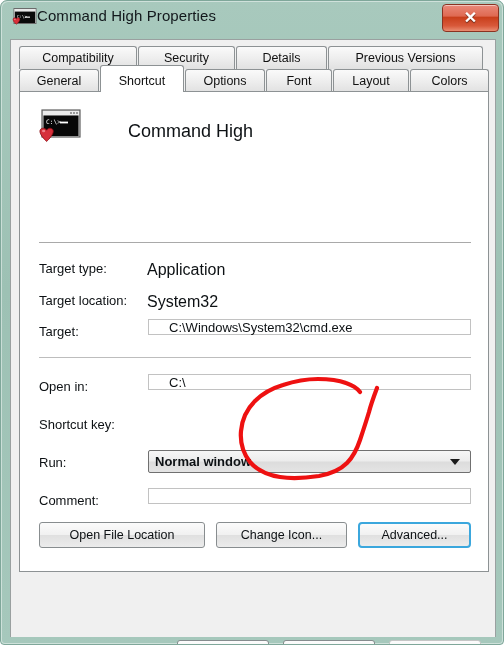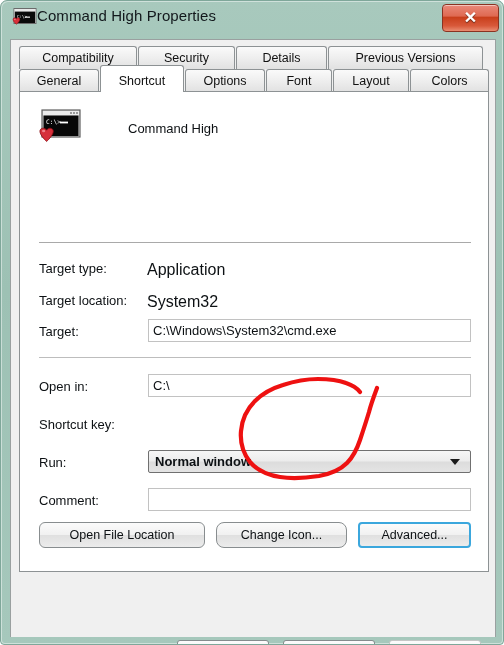--- a/index.html
+++ b/index.html
@@ -145,21 +145,21 @@
 
   
   .hdr-icon {
     position: absolute;
     left: 19px; top: 16px;
     width: 46px; height: 44px;
   }
   .hdr-name {
     position: absolute;
     left: 108px; top: 29px;
-    font-size: 13px;
+    font-size: 18px;
     color: #0d1114;
   }
 
   
   .sep {
     position: absolute;
     left: 19px;
     width: 432px;
     height: 1px;
     background: #a9a9a9;
@@ -179,27 +179,27 @@
     position: absolute;
     left: 127px;
     font-size: 16px;
     color: #0d1114;
     white-space: nowrap;
   }
   .field {
     position: absolute;
     left: 128px;
     width: 323px;
-    height: 23px;
+    height: 16px;
     box-sizing: border-box;
     background: #ffffff;
     border: 1px solid #c2c2c2;
     font-size: 13px;
     color: #0d1114;
-    padding: 0 4px;
+    padding: 0 20px;
     display: flex;
     align-items: center;
     font-family: "Liberation Sans", sans-serif;
     outline: none;
   }
   .field.readonly-teal {
     background: #e4f0ef;
     border-color: #bcd2d0;
   }
   .combo {
@@ -383,24 +383,24 @@
 
       <div class="lbl" style="top:363px">Run:</div>
       <div class="combo" style="top:358px">
         <span class="combo-text">Normal window</span>
         <span class="combo-arrow"></span>
       </div>
 
       <div class="lbl" style="top:401px">Comment:</div>
       <div class="field" style="top:396px"></div>
 
-      <div class="abtn" style="left:19px; top:430px; width:166px;border-radius:6px;">
+      <div class="abtn" style="left:19px; top:430px; width:166px;">
         <span>Open File Location</span>
       </div>
-      <div class="abtn" style="left:196px; top:430px; width:131px;border-radius:8px;">
+      <div class="abtn" style="left:196px; top:430px; width:131px;">
         <span>Change Icon...</span>
       </div>
       <div class="abtn focused" style="left:338px; top:430px; width:113px;">
         <span>Advanced...</span>
       </div>
 
     </div>
 
     <div class="bbtn" style="left:166px;">
       

